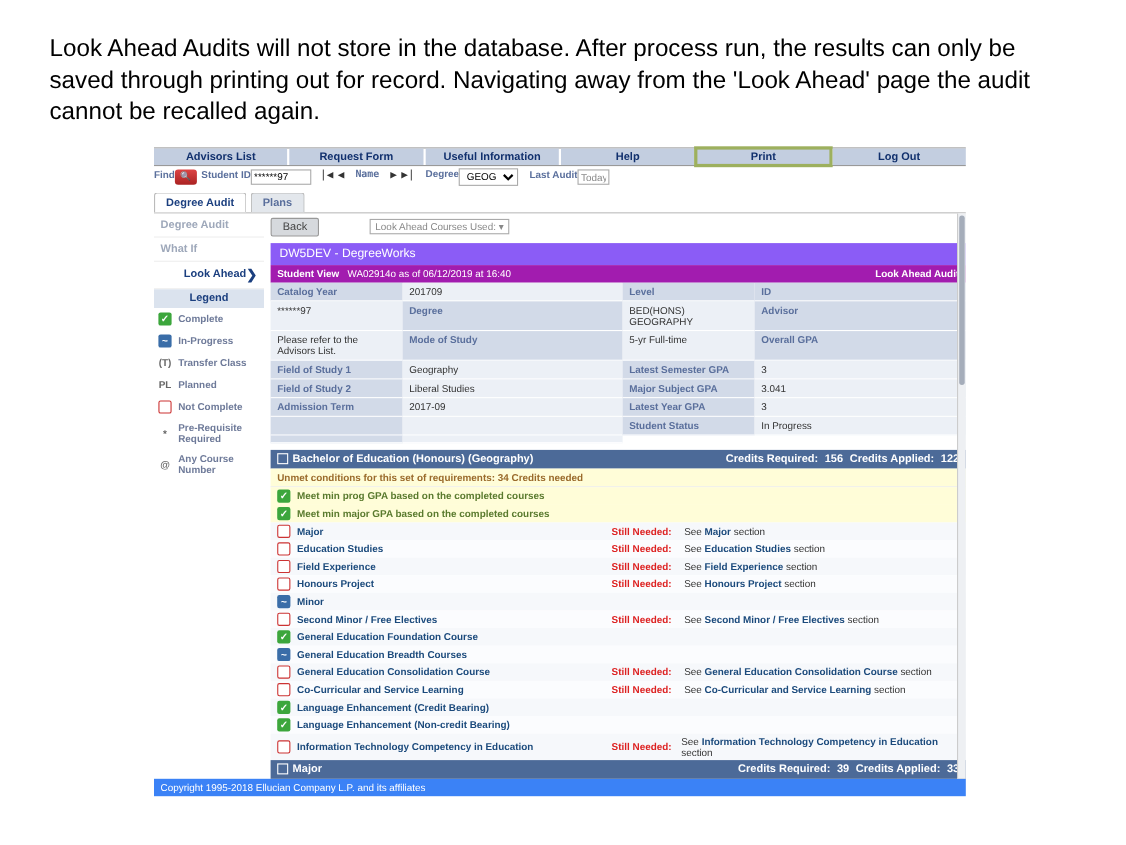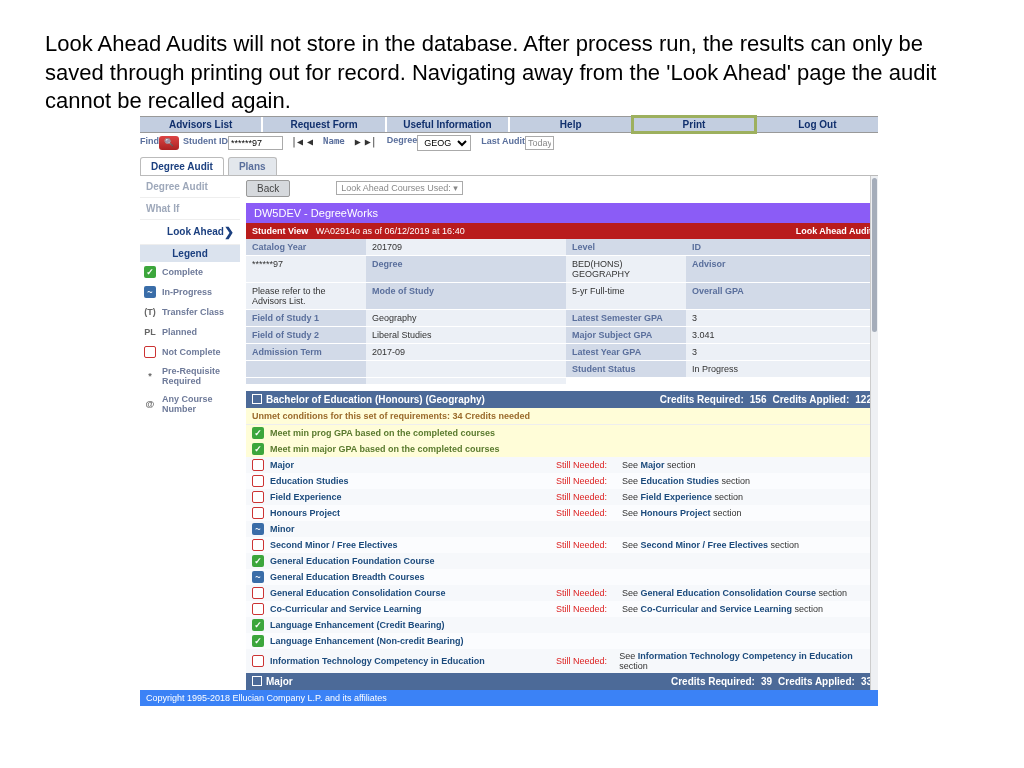--- a/index.html
+++ b/index.html
@@ -1,20 +1,20 @@
 <!DOCTYPE html>
 <html><head>
 <meta charset="utf-8">
 <style>
   * { box-sizing: border-box; margin: 0; padding: 0; }
   body { font-family: Arial, sans-serif; font-size: 11px; background: #fff; color: #333; }
   .wrapper { width: 1024px; margin: 0 auto; padding: 30px 45px 0; }
-  .intro { font-size: 22px; font-family: Arial; line-height: 1.3; color: #000; }
+  .intro { font-size: 22px; font-family: Arial; line-height: 1.3; margin-bottom: 18px; color: #000; }
   .app { width: 738px; margin-left: 95px; }
-  .topnav { display: flex; gap: 2px; border-top: 1px solid #999; border-bottom: 1px solid #999; justify-content: flex-end; }
+  .topnav { display: flex; gap: 2px; border-top: 1px solid #999; border-bottom: 1px solid #999; }
   .topnav-item { flex: 1; background: #c3cee0; text-align: center; font-weight: bold; color: #11306d; padding: 2px 0; font-size: 10px; }
   .topnav-item.highlight { outline: 3px solid #9db05e; outline-offset: -1px; }
   .findrow { display: flex; align-items: center; gap: 4px; padding: 2px 0; }
   .findrow .lbl { font-size: 9px; color: #5a6f9c; font-weight: bold; }
   .findrow input, .findrow select { font-size: 9px; border: 1px solid #aaa; padding: 1px 2px; background: #fff; }
   .findrow .pager { display: flex; gap: 4px; font-family: monospace; font-size: 10px; color: #333; }
   .findrow .col { display: flex; flex-direction: row; align-items: flex-start; }
   .findicon { width: 20px; height: 14px; background: linear-gradient(#d44, #a22); border-radius: 3px; display: inline-flex; align-items: center; justify-content: center; color: #fff; font-size: 8px; }
   .tabsrow { display: flex; gap: 4px; margin-top: 4px; border-bottom: 1px solid #bbb; }
   .tab { padding: 3px 10px; font-size: 10px; border: 1px solid #bbb; border-bottom: none; background: #e3e7ec; color: #5a6f9c; font-weight: bold; border-radius: 3px 3px 0 0; }
@@ -29,35 +29,35 @@
   .ic { width: 12px; height: 12px; display: inline-flex; align-items: center; justify-content: center; font-size: 9px; font-weight: bold; border-radius: 2px; flex: none; }
   .ic-chk { background: #3ca63c; color: #fff; }
   .ic-prog { background: #3a6da8; color: #fff; }
   .ic-txt { color: #666; font-weight: bold; }
   .ic-box { border: 1px solid #c33; background: #fff; }
   .main { flex: 1; padding-left: 6px; position: relative; }
   .toolbar { display: flex; gap: 8px; align-items: center; padding: 4px 0 6px; }
   .btn-back { background: #d6d9dd; border: 1px solid #999; padding: 2px 10px; font-size: 10px; color: #444; border-radius: 2px; }
   .dd { border: 1px solid #aaa; font-size: 9px; padding: 1px 4px; color: #888; background: #fff; }
   .bluebar { background: #8b5cf6; color: #fff; font-weight: normal; font-size: 11px; padding: 4px 8px; text-align: left; }
-  .band { background: #b91c1c; color: #fff; font-size: 9px; padding: 3px 6px; display: flex; justify-content: space-between; font-weight: bold; }
+  .band { background: #a21caf; color: #fff; font-size: 9px; padding: 3px 6px; display: flex; justify-content: space-between; font-weight: bold; }
   .info-grid { display: grid; grid-template-columns: 120px 200px 120px auto; }
   .info-grid > div { padding: 3px 6px; font-size: 9px; border-bottom: 1px solid #fff; }
   .info-grid .k { background: #d2dae8; color: #5a6f9c; font-weight: bold; }
   .info-grid .v { background: #ecf0f6; color: #333; }
   .sec-hdr { background: #4c6a98; color: #fff; padding: 3px 6px; font-size: 10px; font-weight: bold; display: flex; align-items: center; }
   .sec-hdr .sq { width: 10px; height: 10px; border: 1px solid #fff; margin-right: 4px; }
   .sec-hdr .right { margin-left: auto; display: flex; gap: 6px; }
   .unmet { background: #fffdd8; color: #9a6a2b; font-weight: bold; padding: 3px 6px; font-size: 9px; border-bottom: 1px solid #eee; }
   .req { display: flex; align-items: center; padding: 2px 6px; font-size: 9px; gap: 6px; }
   .req.cream { background: #fffdd8; }
   .req.light { background: #f6f8fb; }
   .req.lighter { background: #fbfcfe; }
   .req .ttl { color: #1b4a7c; font-weight: bold; flex: 0 0 280px; }
-  .req .need { color: #d22; font-weight: normal; width: 60px; }
+  .req .need { color: #d22; font-weight: bold; width: 60px; }
   .req .see { color: #333; }
   .req .see b { color: #1b4a7c; }
   .footer { background: #3b82f6; color: #fff; font-size: 9px; padding: 3px 6px; }
   .scrollbar { position: absolute; right: 0; top: 0; bottom: 0; width: 8px; background: #eef0f3; border-left: 1px solid #ccc; }
   .scrollbar-thumb { position: absolute; left: 1px; right: 1px; top: 2px; height: 30%; background: #a5adba; border-radius: 3px; }
 </style>
 </head>
 <body>
 
 <div class="wrapper">

